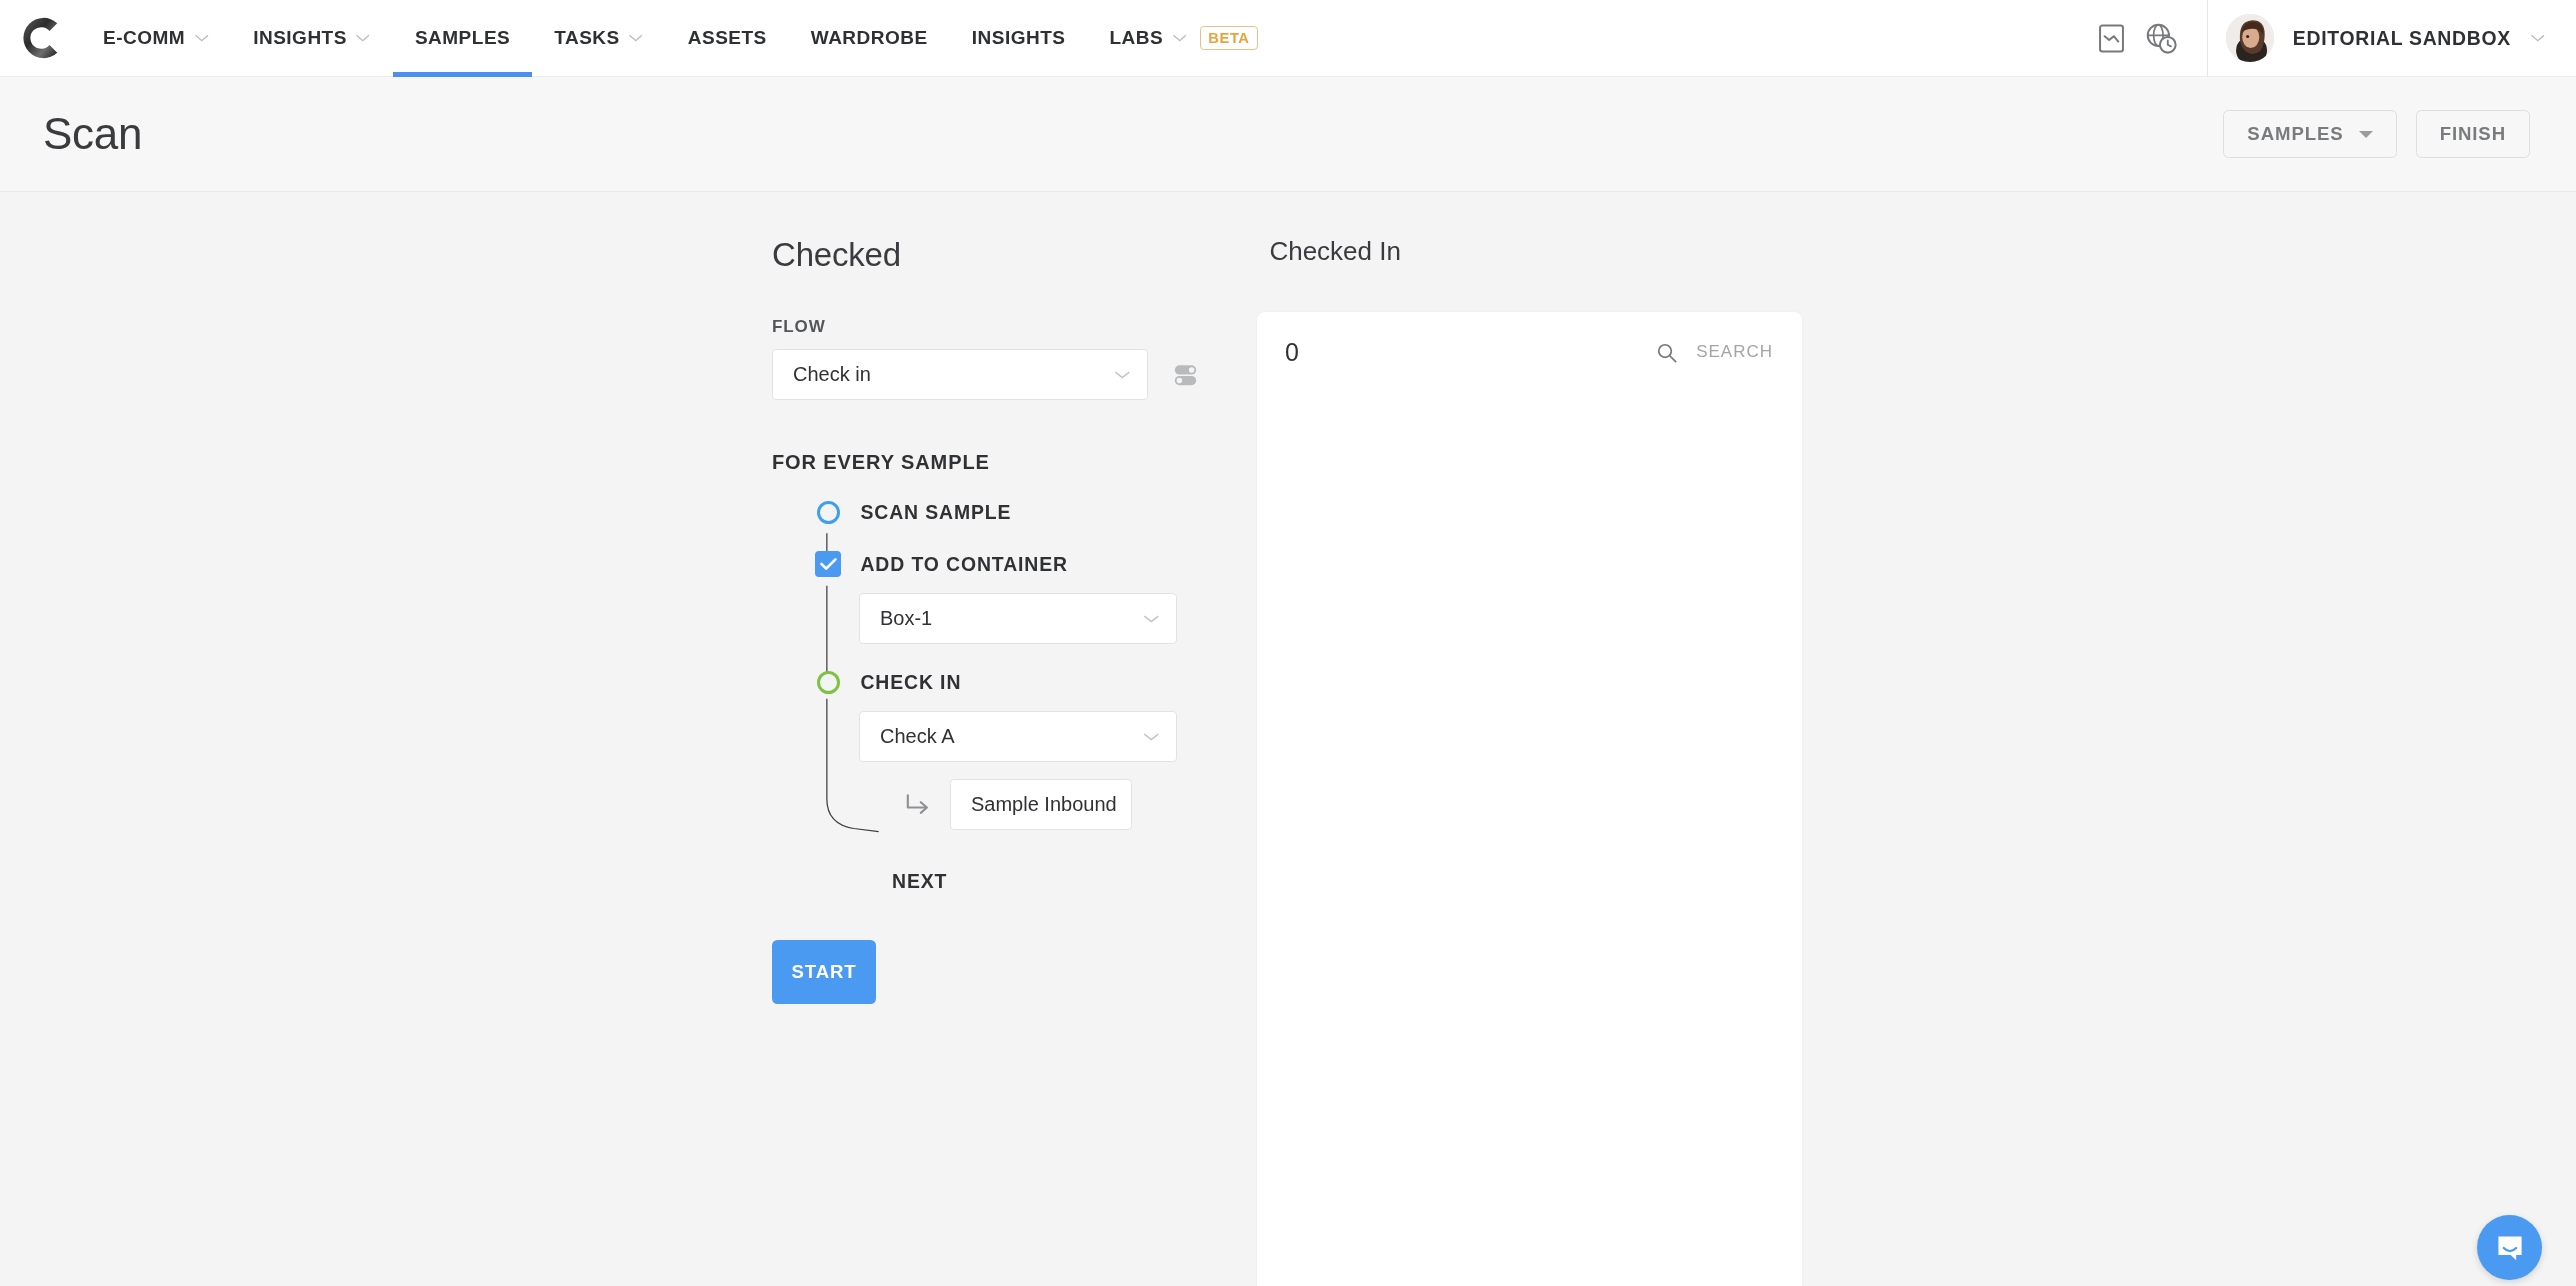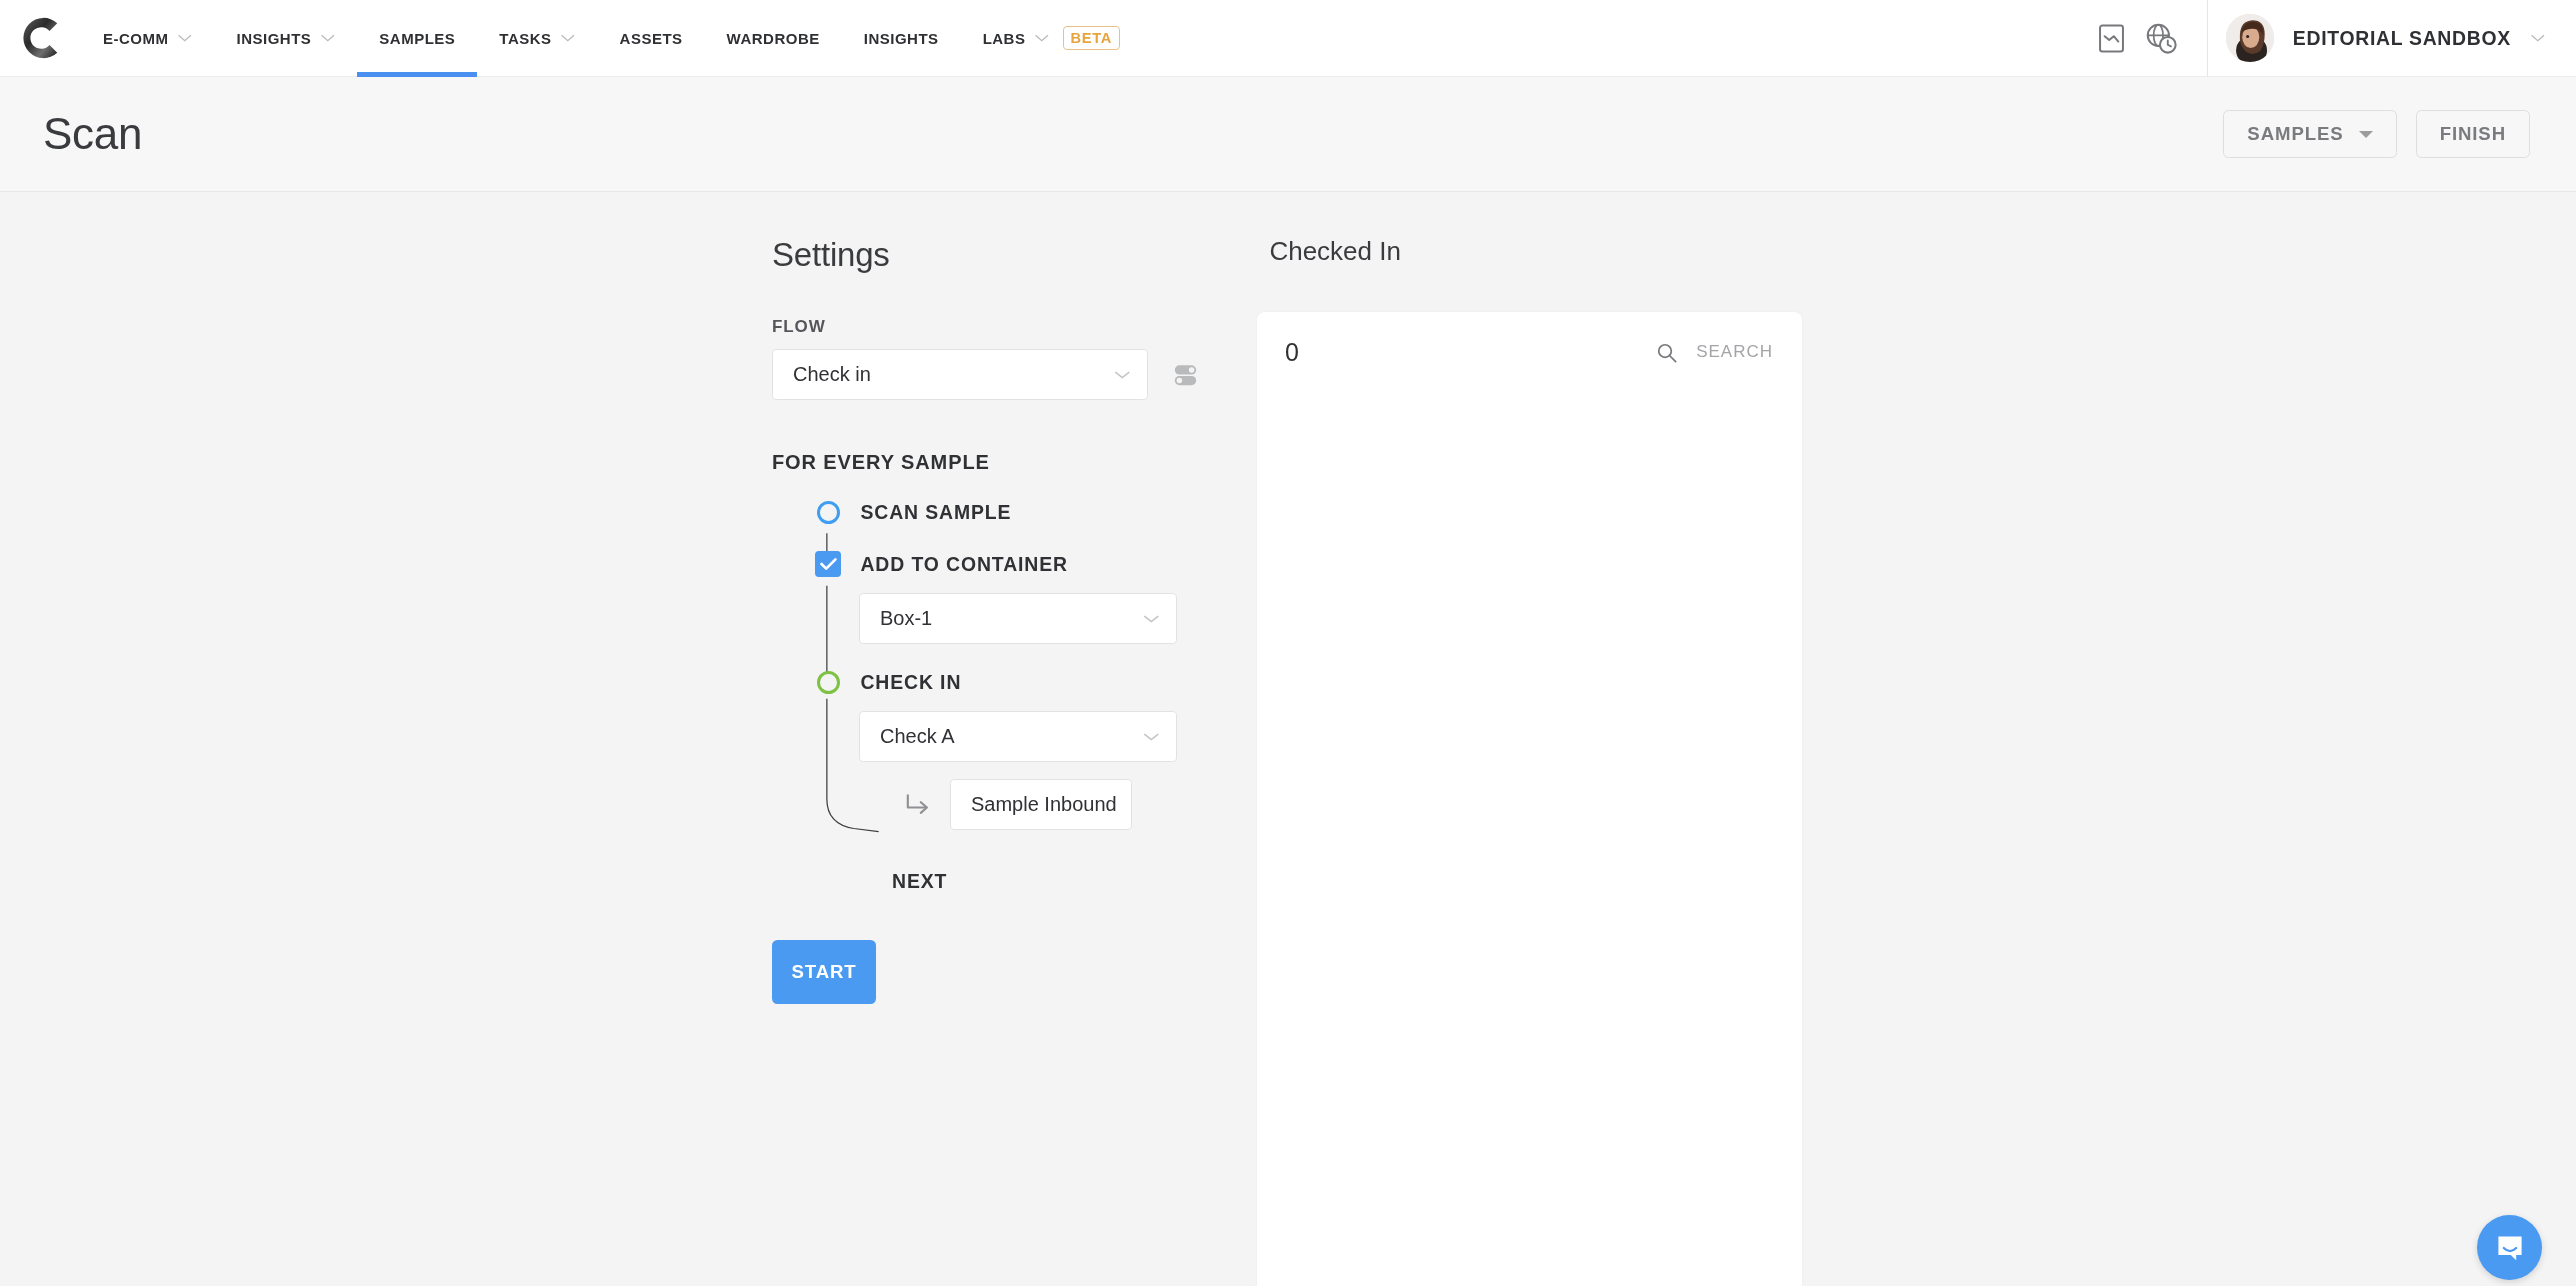--- a/index.html
+++ b/index.html
@@ -27,21 +27,21 @@
 
   .nav-items { display: flex; align-items: center; height: 77px; }
   .nav-item {
     position: relative;
     height: 77px;
     display: flex; align-items: center; gap: 8.5px;
     padding: 0 22px;
     cursor: pointer;
   }
   .nav-label {
-    font-size: 15px; font-weight: 700; letter-spacing: 0.5px;
+    font-size: 19px; font-weight: 700; letter-spacing: 0.5px;
     color: #2f3033; white-space: nowrap; text-align: right;
   }
   .nav-item.active .nav-label { color: #2f3033; }
   .nav-item.active::after {
     content: ""; position: absolute; left: 0; right: 0; bottom: 0;
     height: 4.6px; background: #4a90f0;
   }
   .chev {
     width: 15.5px; height: 9.3px; flex: 0 0 auto;
     display: inline-block;
@@ -338,21 +338,21 @@
     <div class="btn-outline">
       <span>FINISH</span>
     </div>
   </div>
 </div>
 
 <div class="body-area">
 
   <div class="settings-col">
 
-    <div class="settings-title">Settings</div>
+    <div class="settings-title">Checked</div>
 
     <div class="field-label">FLOW</div>
 
     <div class="flow-row">
       <div class="select flow-select">
         <span class="select-value">Check in</span>
         <svg class="sel-chev" width="18.6" height="11" viewBox="0 0 24 14">
             <path d="M3 4 L12 11 L21 4" fill="none" stroke="#c2c3c5" stroke-width="2"></path>
           </svg>
       </div>

